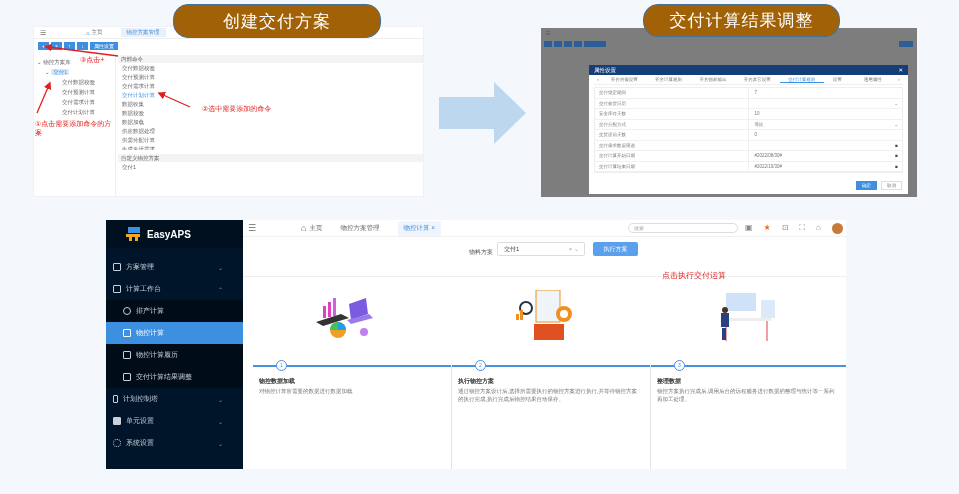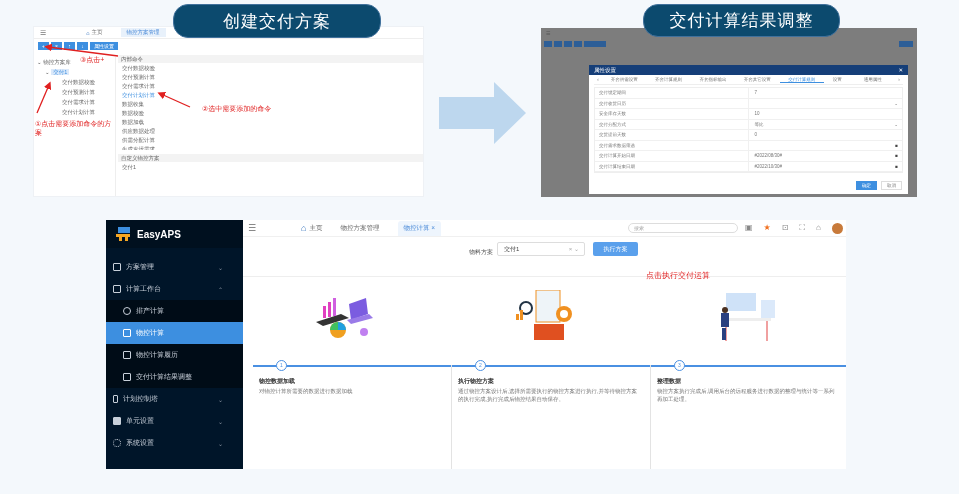--- a/index.html
+++ b/index.html
@@ -1,18 +1,18 @@
 <!DOCTYPE html>
 <html><head>
 <meta charset="utf-8">
 <style>
 *{box-sizing:border-box;margin:0;padding:0}
 body{width:959px;height:494px;background:#f4f8fc;font-family:"Liberation Sans","DejaVu Sans",sans-serif;position:relative;overflow:hidden;font-size:6px;color:#555}
 .abs{position:absolute}
-.callout{position:absolute;background:#0c4a6e;border:1.5px solid #41719c;border-radius:15px;color:#fff;font-size:17px;display:flex;align-items:center;justify-content:center;letter-spacing:1px;z-index:5}
+.callout{position:absolute;background:#a16207;border:1.5px solid #41719c;border-radius:15px;color:#fff;font-size:17px;display:flex;align-items:center;justify-content:center;letter-spacing:1px;z-index:5}
 .red{color:#e02020}
 
 #p1{left:33px;top:26px;width:391px;height:171px;background:#fff;border:1px solid #eef1f5}
 .p1-top{height:12px;border-bottom:1px solid #eee;display:flex;align-items:center;font-size:5.5px;color:#777}
 .p1-tab{background:#e8f1fb;color:#4a8ad8;padding:1px 6px;margin-left:18px}
 .tb-btn{display:inline-block;width:11px;height:8px;background:#3d8fe0;margin-right:2px;color:#fff;font-size:5px;text-align:center;line-height:8px}
 .tb-prop{display:inline-block;height:8px;background:#3d8fe0;color:#fff;font-size:5px;padding:0 4px;line-height:8px}
 .tree{position:absolute;left:0;top:30px;width:82px;bottom:0;border-right:1px solid #eee;font-size:5.5px;color:#666}
 .tree div{height:10px;line-height:10px;white-space:nowrap}
 .cmds{position:absolute;left:84px;top:28px;right:0;bottom:0;font-size:5.5px;color:#666}
@@ -30,21 +30,21 @@
 .dlg-tbl{margin:2px 5px 0 5px;border:1px solid #eee}
 .dlg-row{display:flex;height:10.5px;border-bottom:1px solid #f0f0f0;font-size:4.5px;color:#777;align-items:center}
 .dlg-row .k{width:50%;padding-left:4px;border-right:1px solid #f0f0f0;height:100%;display:flex;align-items:center}
 .dlg-row .v{flex:1;padding-left:6px;display:flex;justify-content:space-between;padding-right:4px}
 .dlg-ft{position:absolute;right:6px;bottom:4px;display:flex;gap:4px}
 .btn-ok{background:#3d8fe0;color:#fff;font-size:4.5px;padding:2px 6px}
 .btn-cancel{border:1px solid #ddd;color:#777;font-size:4.5px;padding:1px 5px}
 
 #app{left:106px;top:220px;width:740px;height:249px;background:#fff}
 .side{position:absolute;left:0;top:0;width:137px;height:100%;background:#001529;color:#c8d0da;font-size:7px}
-.logo{height:28px;display:flex;align-items:center;padding-left:10px;color:#fff;font-weight:bold;font-size:10px;background:#00101f}
+.logo{height:28px;display:flex;align-items:center;padding-left:20px;color:#fff;font-weight:bold;font-size:10px;background:#00101f}
 .logo-ic{width:16px;height:14px;margin-right:5px;position:relative}
 .menu{height:22px;display:flex;align-items:center;padding-left:7px;position:relative}
 .menu .chev{position:absolute;right:20px;font-size:6px;color:#8a95a3}
 .sub{background:#000c17}
 .sub .menu{padding-left:17px}
 .menu.active{background:#3d8fe0;color:#fff}
 .mi{width:8px;height:8px;margin-right:5px;display:inline-block;border:1px solid #c8d0da;border-radius:1px}
 .hdr{position:absolute;left:137px;top:0;right:0;height:17px;display:flex;align-items:center;font-size:6.5px;color:#666;border-bottom:1px solid #f0f0f0}
 .hdr .tab{margin-left:18px}
 .hdr .tab.act{background:#eef5fd;color:#4a8ad8;padding:3px 6px;border-radius:3px 3px 0 0}
@@ -315,21 +315,21 @@
     <rect x="15" y="5" width="30" height="18" fill="#cfe2f8"></rect>
       <rect x="50" y="12" width="14" height="18" fill="#dbe9fa"></rect>
     <rect x="10" y="30" width="50" height="3" fill="#eee"></rect>
       <rect x="14" y="33" width="2" height="20" fill="#f0a0a0"></rect>
       <rect x="55" y="33" width="2" height="20" fill="#f0a0a0"></rect>
     <circle cx="14" cy="22" r="3" fill="#4a3020"></circle>
       <rect x="10" y="25" width="8" height="14" fill="#2a4080"></rect>
       <rect x="11" y="40" width="4" height="12" fill="#2a4080"></rect>
   </svg>
 
-  <div class="abs red" style="left:540px;top:50px;font-size:8px">点击执行交付运算</div>
+  <div class="abs red" style="left:556px;top:50px;font-size:8px">点击执行交付运算</div>
 
   <div class="steps">
     <div class="step" style="left:0;width:199px">
       <div class="line"></div>
       <div class="num" style="left:23px">1</div>
       <div class="t">物控数据加载</div>
       <div class="d">对物控计算所需要的数据进行数据加载</div>
     </div>
     <div class="step" style="left:199px;width:199px">
       <div class="line"></div>

